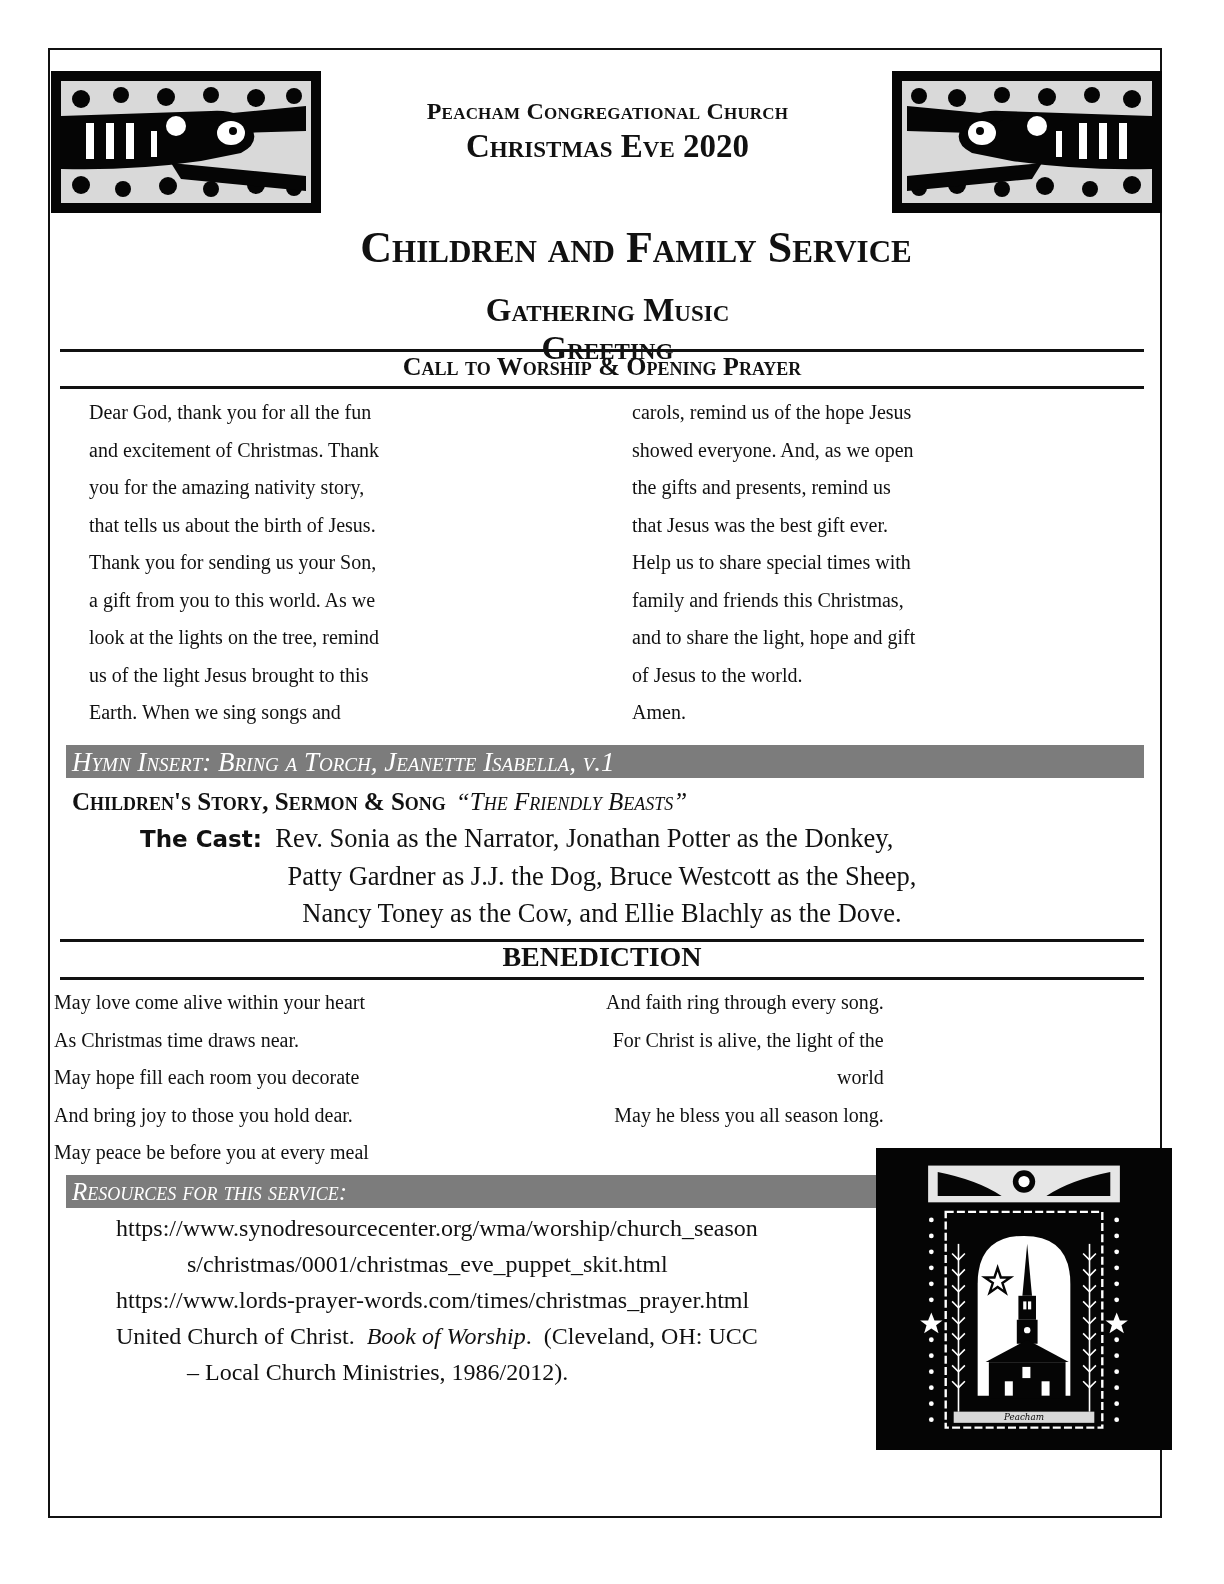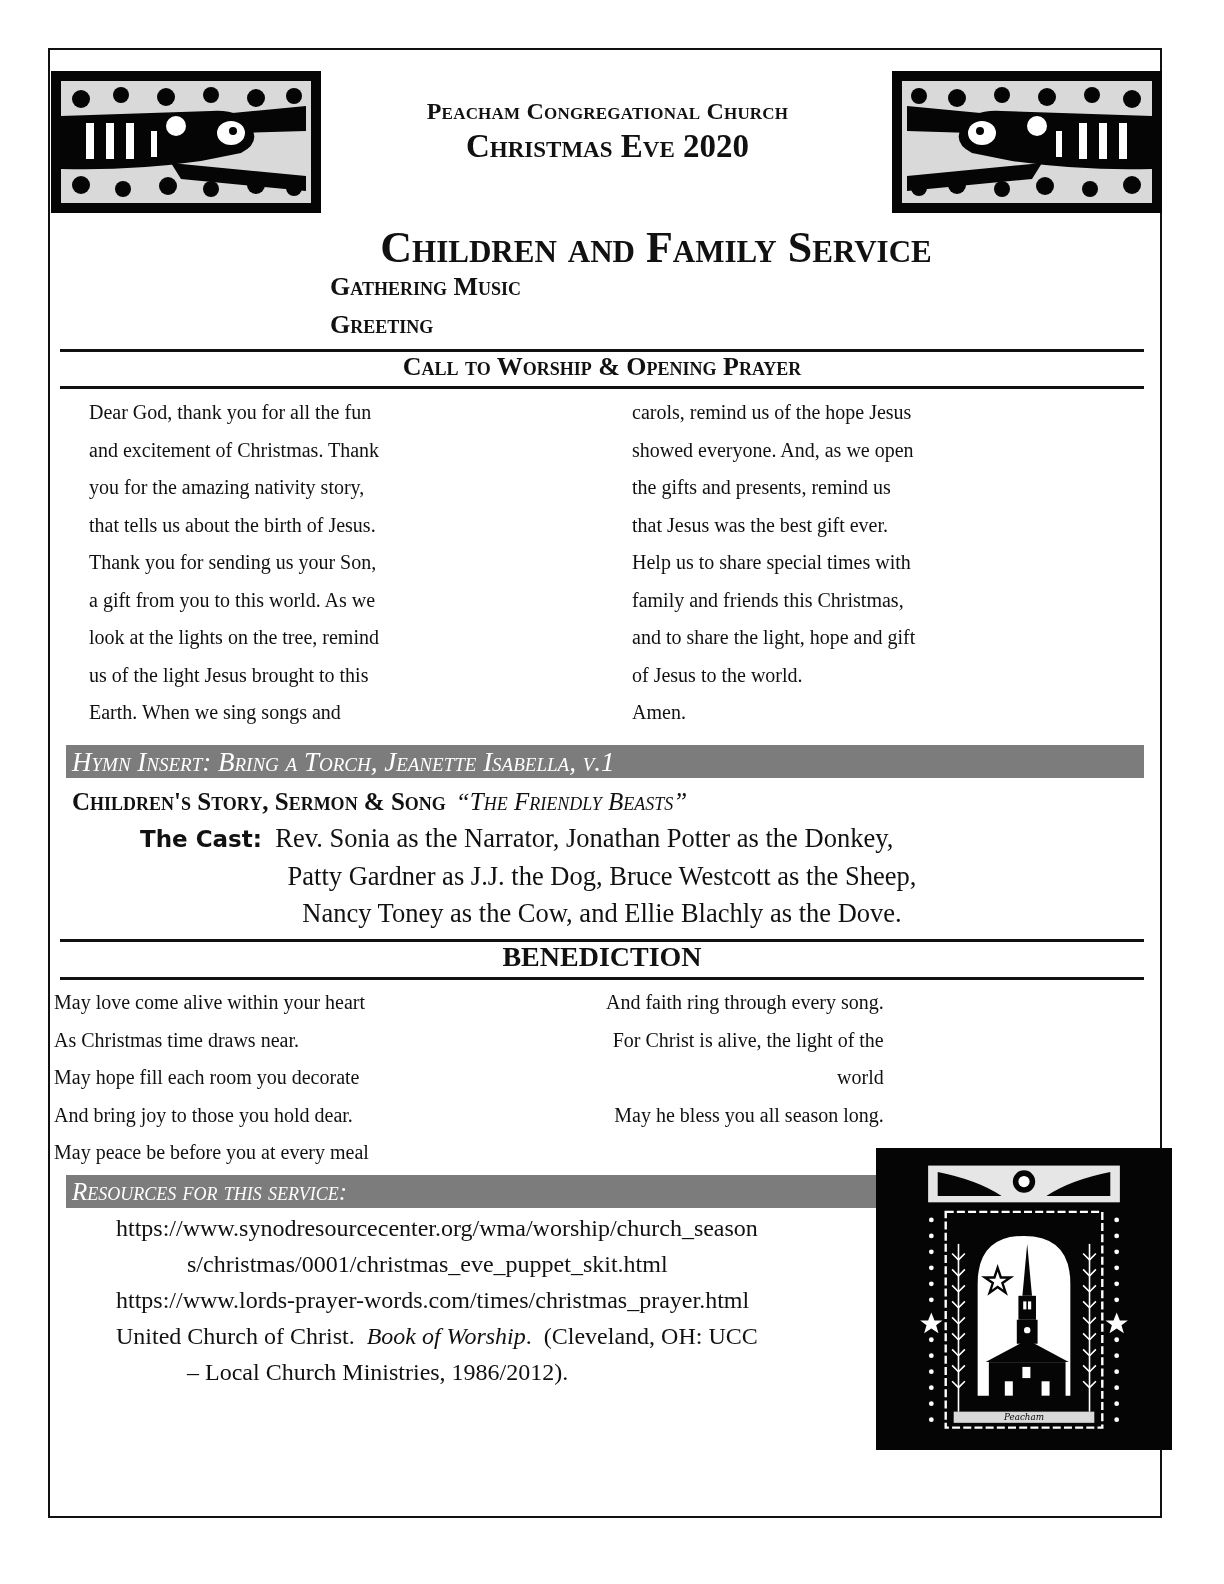--- a/index.html
+++ b/index.html
@@ -10,22 +10,22 @@
   .papercut { position: absolute; background: #050505; overflow: hidden; }
   .papercut svg { width: 100%; height: 100%; display: block; }
 
   #banner-left { left: 51px; top: 71px; width: 270px; height: 142px; }
   #banner-right { left: 892px; top: 71px; width: 270px; height: 142px; }
   #church-art { left: 876px; top: 1148px; width: 296px; height: 302px; }
 
   .church-name { position: absolute; left: 330px; width: 555px; top: 98px; text-align: center; font-weight: bold; font-size: 24px; font-variant: small-caps; letter-spacing: 0.2px; }
   .event-name { position: absolute; left: 330px; width: 555px; top: 128px; text-align: center; font-weight: bold; font-size: 33px; font-variant: small-caps; }
 
-  .service-title { position: absolute; left: 176px; width: 960px; top: 222px; text-align: center; font-weight: bold; font-size: 44px; font-variant: small-caps; }
-  .sub-head { position: absolute; left: 330px; width: 555px; font-weight: bold; font-size: 26px; font-variant: small-caps; }
+  .service-title { position: absolute; left: 156px; width: 960px; top: 222px; text-align: center; font-weight: bold; font-size: 44px; font-variant: small-caps; }
+  .sub-head { position: absolute; left: 330px; width: 555px; text-align: center; font-weight: bold; font-size: 33px; font-variant: small-caps; margin-top: 20px; }
   #gathering { top: 272px; }
   #greeting { top: 310px; }
 
   .rule { position: absolute; left: 60px; width: 1084px; height: 0; border-top: 3px solid #111; }
   #rule-1 { top: 349px; }
   #rule-2 { top: 386px; }
   #rule-3 { top: 939px; }
   #rule-4 { top: 977px; }
 
   .section-head { position: absolute; left: 60px; width: 1084px; text-align: center; font-weight: bold; font-size: 26px; font-variant: small-caps; }

